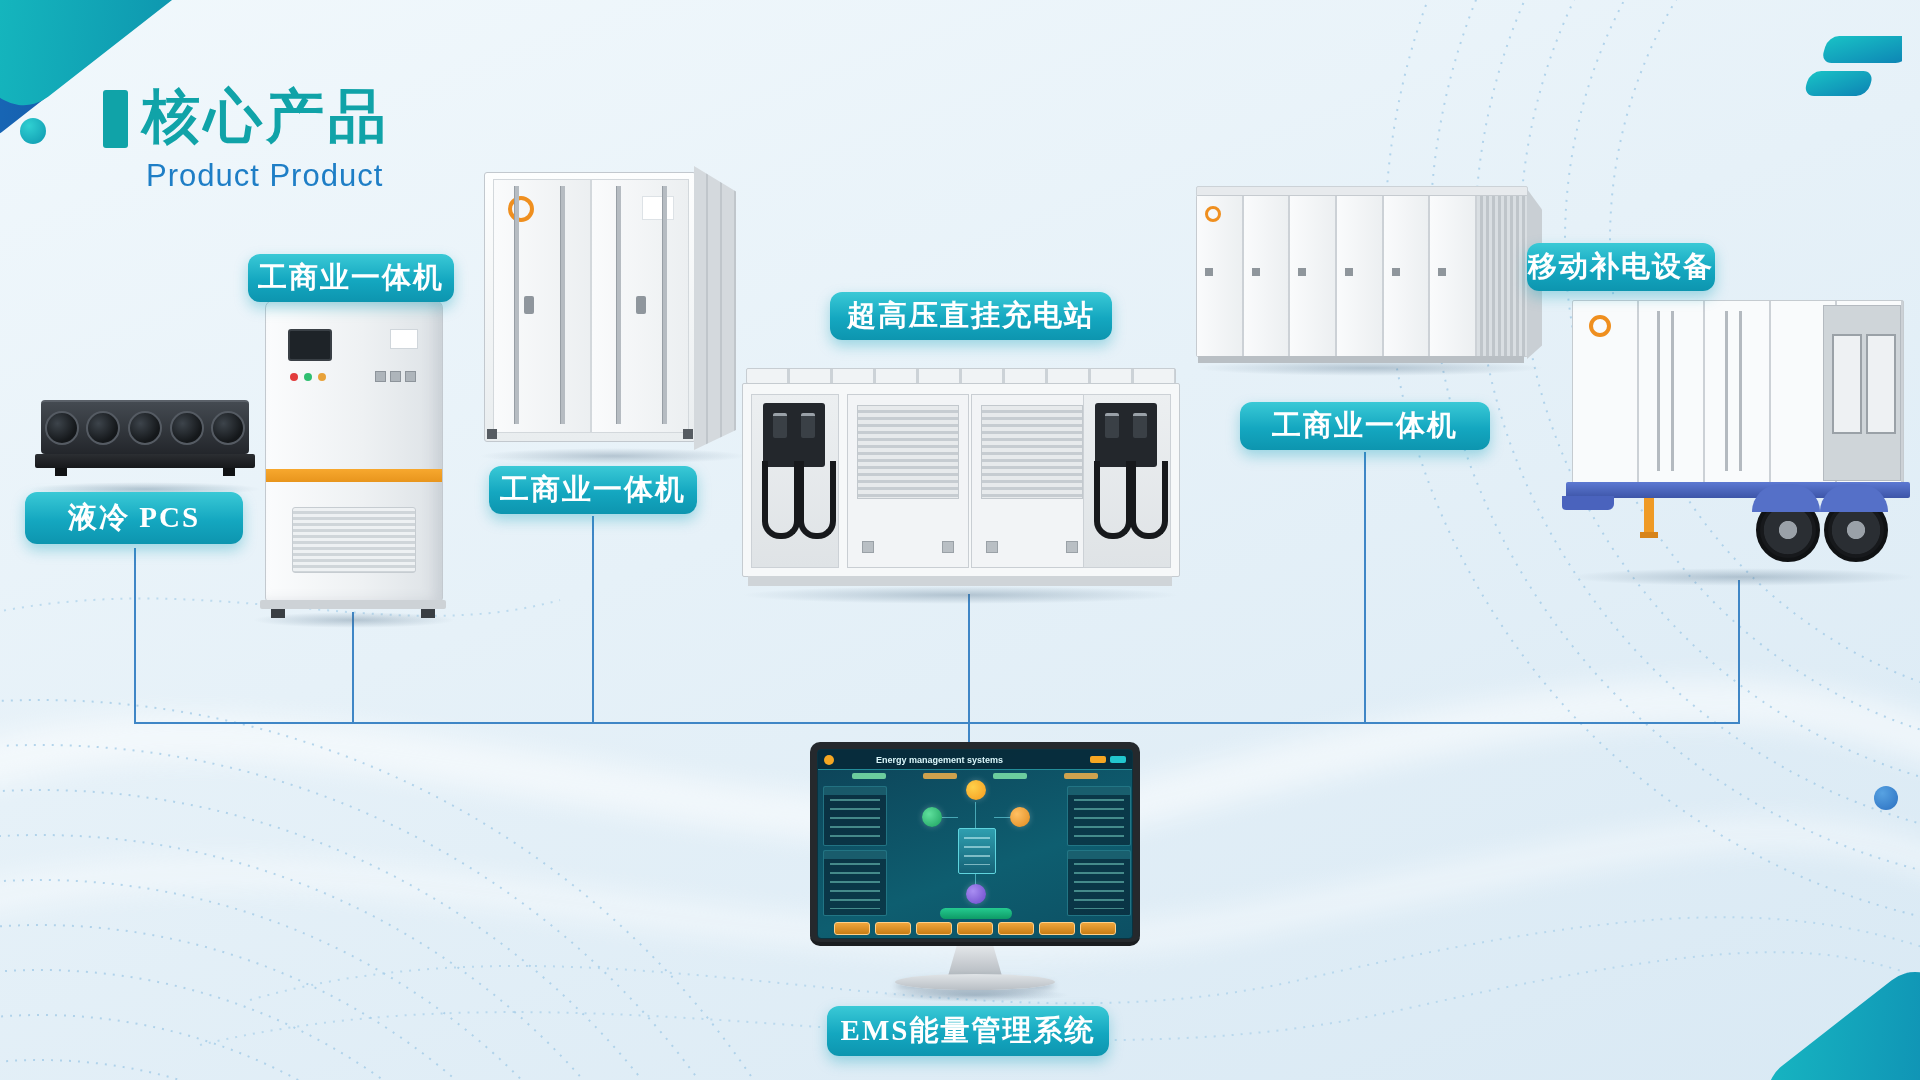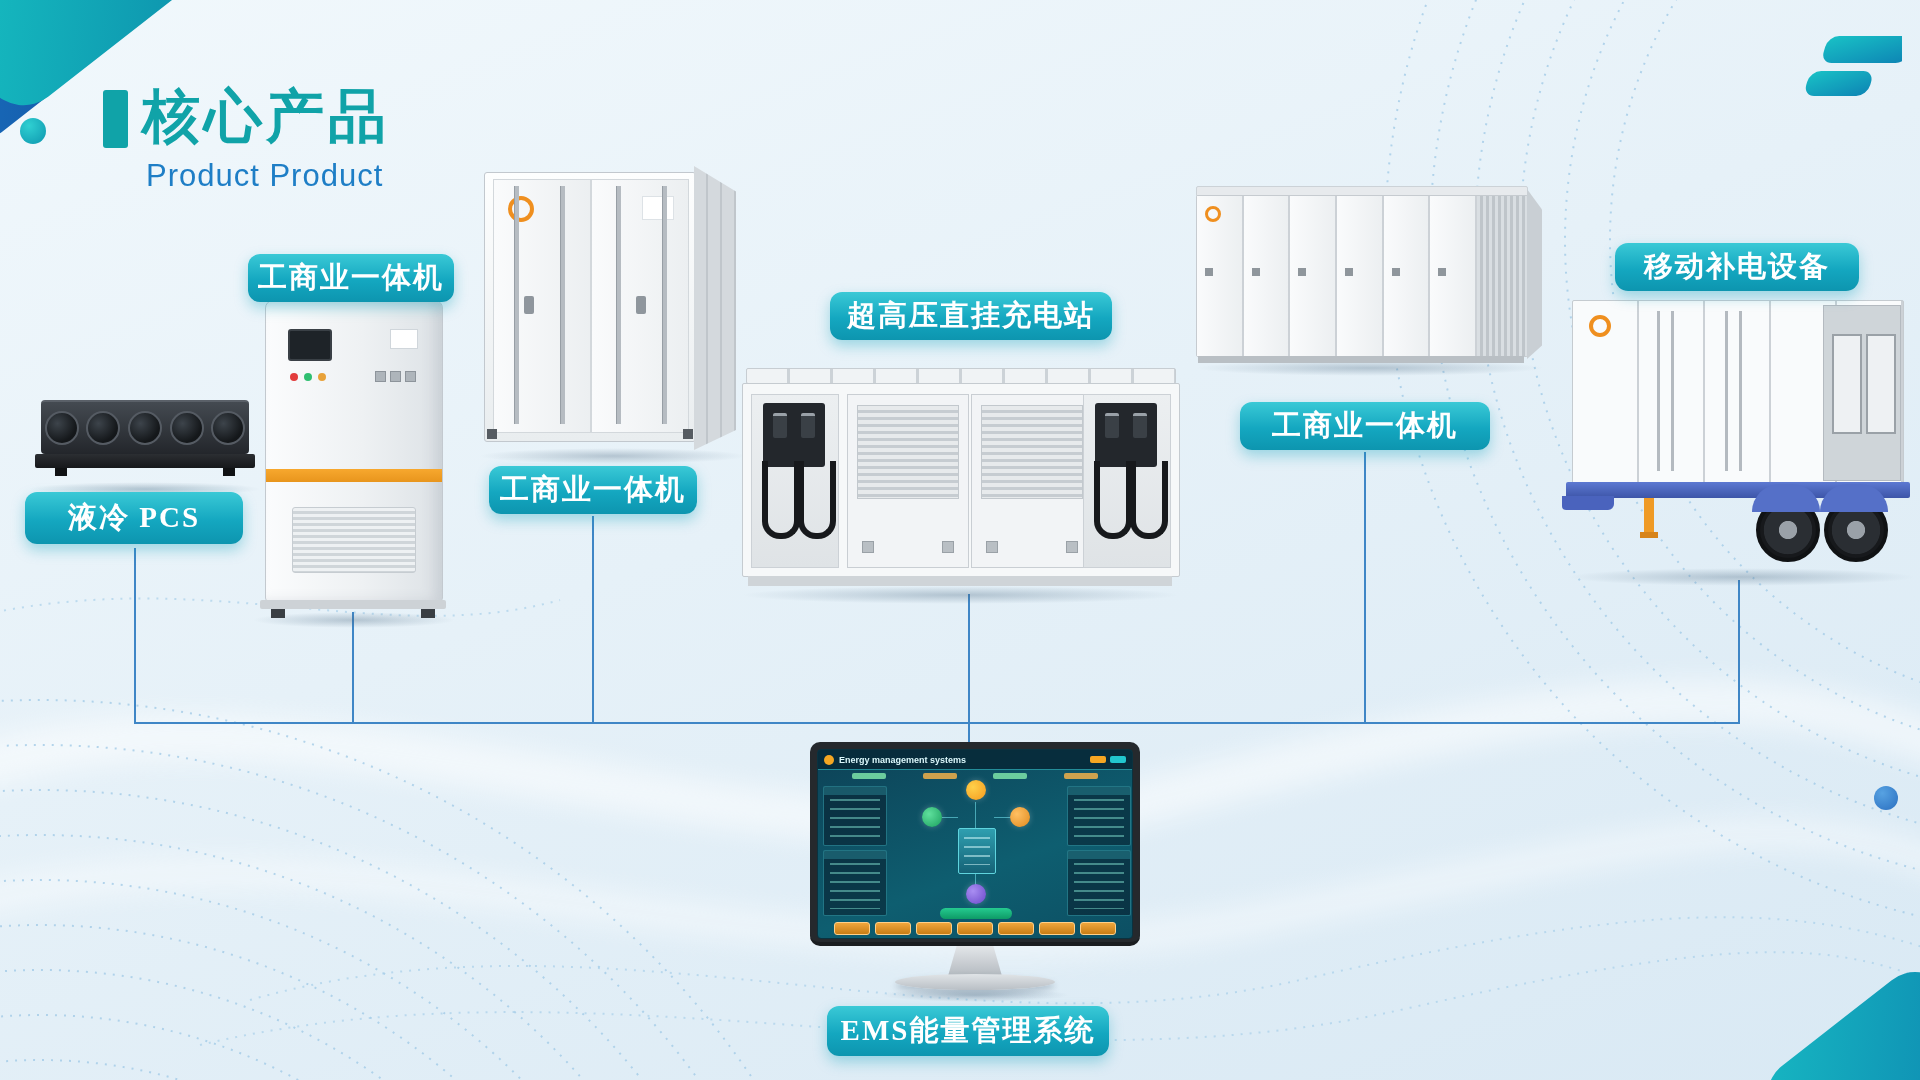--- a/index.html
+++ b/index.html
@@ -108,21 +108,21 @@
   .mb-leg{position:absolute;left:78px;top:198px;width:10px;height:34px;background:#ef9a25;}
   .mb-legfoot{position:absolute;left:74px;top:232px;width:18px;height:6px;background:#d7841a;}
   
   .mon-bezel{position:absolute;left:0;top:0;width:330px;height:204px;background:#25292d;border-radius:10px;
       border-bottom:4px solid #1a1d20;padding:7px;box-sizing:border-box;}
   .screen{position:relative;width:316px;height:190px;border-radius:4px;overflow:hidden;border:1px solid #0a323f;
       background:linear-gradient(160deg,#0d4257,#0e5e70 60%,#0c4f63);box-sizing:border-box;}
   .scr-head{position:absolute;left:0;top:0;width:100%;height:20px;background:rgba(6,42,58,.92);
       border-bottom:1px solid rgba(60,220,230,.55);display:flex;align-items:center;padding:0 6px;box-sizing:border-box;}
   .scr-logo{width:10px;height:10px;border-radius:50%;background:#f5a623;margin-right:5px;flex:none;}
-  .scr-title{color:#dbf7fb;font-size:9px;font-weight:700;white-space:nowrap;}
+  .scr-title{color:#dbf7fb;font-size:9px;font-weight:700;white-space:nowrap;margin-left:37px;}
   .scr-chip{width:16px;height:7px;border-radius:2px;margin-left:4px;flex:none;}
   .scr-subrow{position:absolute;left:0;top:23px;width:100%;display:flex;justify-content:space-between;padding:0 34px;box-sizing:border-box;}
   .subchip{width:34px;height:6px;border-radius:2px;opacity:.85;}
   .scr-panel{position:absolute;width:62px;background:rgba(8,34,48,.6);border:1px solid rgba(70,210,225,.4);border-radius:2px;}
   .scr-panel::before{content:"";position:absolute;left:0;top:0;width:100%;height:8px;background:rgba(70,210,225,.25);}
   .scr-panel::after{content:"";position:absolute;left:6px;right:6px;top:12px;bottom:6px;
       background:repeating-linear-gradient(180deg,rgba(140,240,220,.45) 0 2px,transparent 2px 9px);}
   .node{position:absolute;width:20px;height:20px;border-radius:50%;box-shadow:0 0 6px rgba(255,255,255,.25);}
   .ln{position:absolute;background:rgba(120,235,245,.55);}
   .scr-batt{position:absolute;left:140px;top:78px;width:36px;height:44px;border:1px solid #5fd4de;border-radius:2px;
@@ -322,21 +322,21 @@
         <div class="st-latch"></div>
       </div>
     <div class="st-vent"></div>
   </div>
   <div class="st-side"></div>
   <div class="st-base"></div>
 </div>
 <div class="gshadow" style="left:1195px;top:360px;width:350px;height:16px;"></div>
 <div class="pill" style="left:1240px;top:402px;width:250px;height:48px;">工商业一体机</div>
 
-<div class="pill" style="left:1615px;top:243px;width:244px;height:48px;border-radius:13px;">移动补电设备</div>
+<div class="pill" style="left:1527px;top:243px;width:188px;height:48px;">移动补电设备</div>
 <div class="dev" style="left:1566px;top:300px;width:350px;height:286px;">
   <div class="mb-box">
     <div class="mb-logo"></div>
     <div class="mb-rod" style="left:84px;"></div>
     <div class="mb-rod" style="left:98px;"></div>
     <div class="mb-rod" style="left:152px;"></div>
     <div class="mb-rod" style="left:166px;"></div>
     <div class="mb-bay">
       <div class="mb-window" style="left:8px;"></div>
       <div class="mb-window" style="left:42px;"></div>

